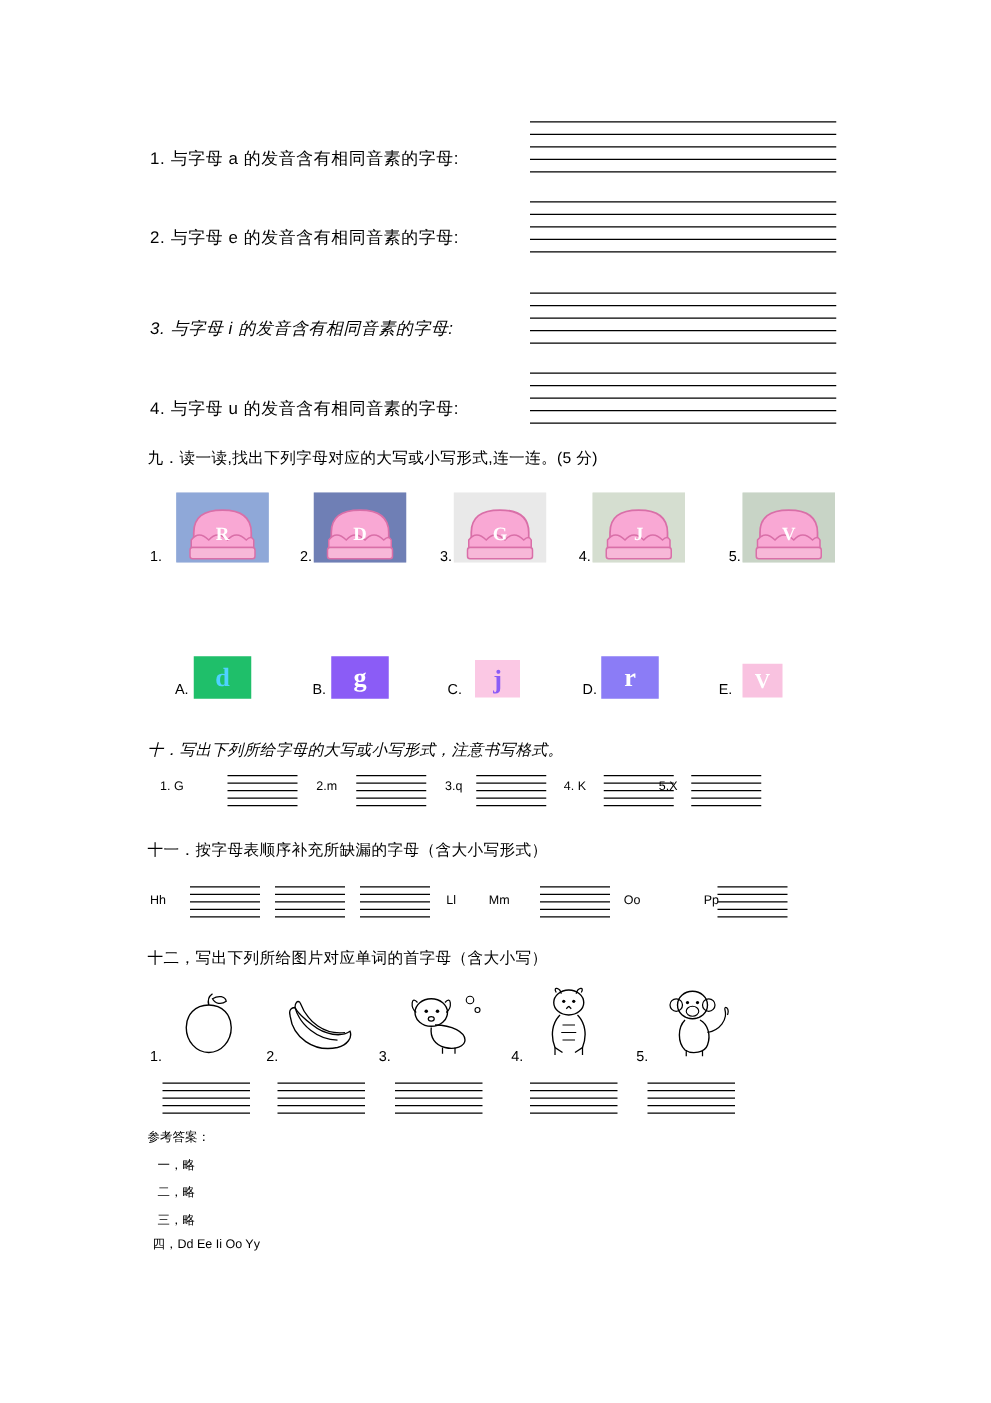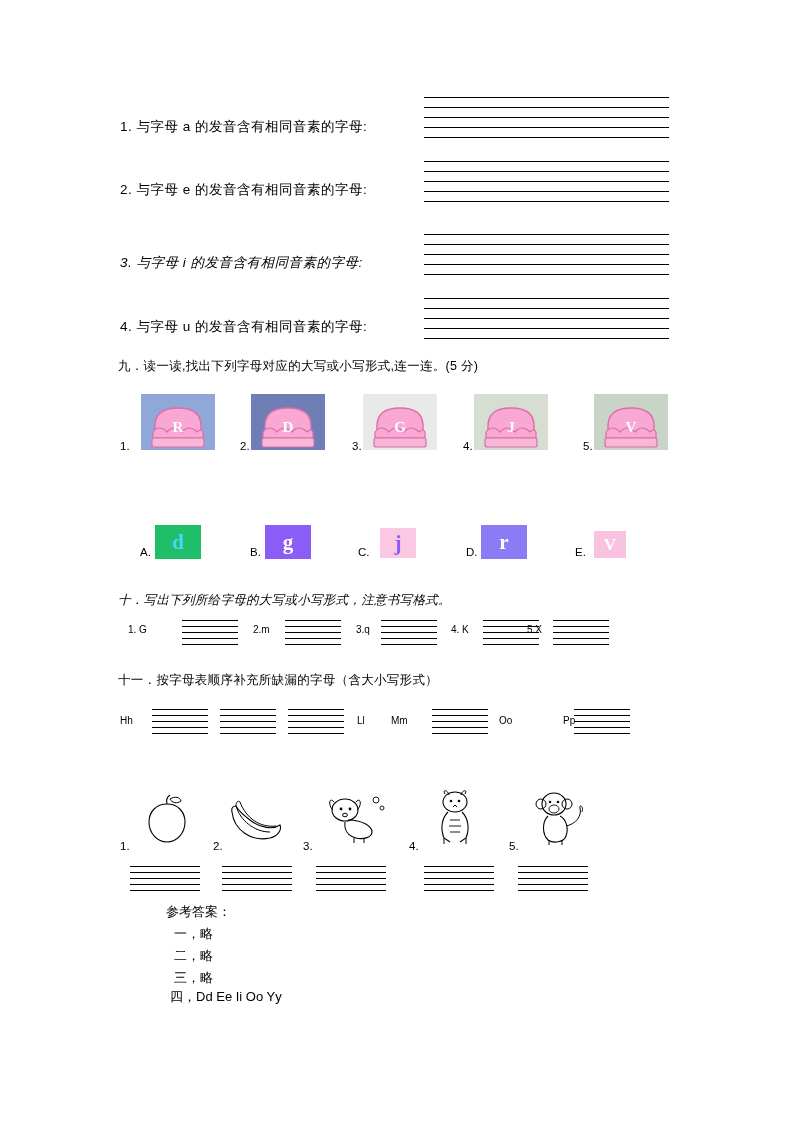--- a/index.html
+++ b/index.html
@@ -89,23 +89,22 @@
 
   .small-label {
     position: absolute;
     font-size: 10px;
     white-space: nowrap;
   }
 
   
   .ans {
     position: absolute;
-    font-size: 13px;
+    font-size: 10px;
     white-space: nowrap;
-    margin-left: 48px;
   }
   .ans-bold {
     font-weight: bold;
   }
 
   
   .draw-box { position:absolute; }
 </style>
 </head>
 <body>
@@ -312,20 +311,21 @@
     </div>
   <div class="small-label" style="left:499px; top:715px;">Oo</div>
   <div class="small-label" style="left:535px; top:715px;margin-left:28px;">Pp</div>
   <div class="rule4" style="left:574px; top:709px; width:56px;">
       <div></div>
       <div></div>
       <div></div>
       <div></div>
     </div>
 
+  <div class="heading" style="left:118px; top:758px;">十二，写出下列所给图片对应单词的首字母（含大小写）</div>
 
   <div class="draw-box" style="left:136px; top:792px;">
     <svg width="62" height="54" viewBox="0 0 62 54">
       <path d="M31 12 C20 12 13 20 13 30 C13 41 21 50 31 50 C41 50 49 41 49 30 C49 20 42 12 31 12 Z" fill="none" stroke="#000" stroke-width="1.1"></path>
       <path d="M31 12 C30 8 31 5 34 3" fill="none" stroke="#000" stroke-width="1.1"></path>
       <path d="M34 7 C39 4 44 5 45 9 C41 12 36 11 34 7 Z" fill="none" stroke="#000" stroke-width="1"></path>
     </svg>
   </div>
   <div class="item-num" style="left:120px; top:840px;">1.</div>
 

